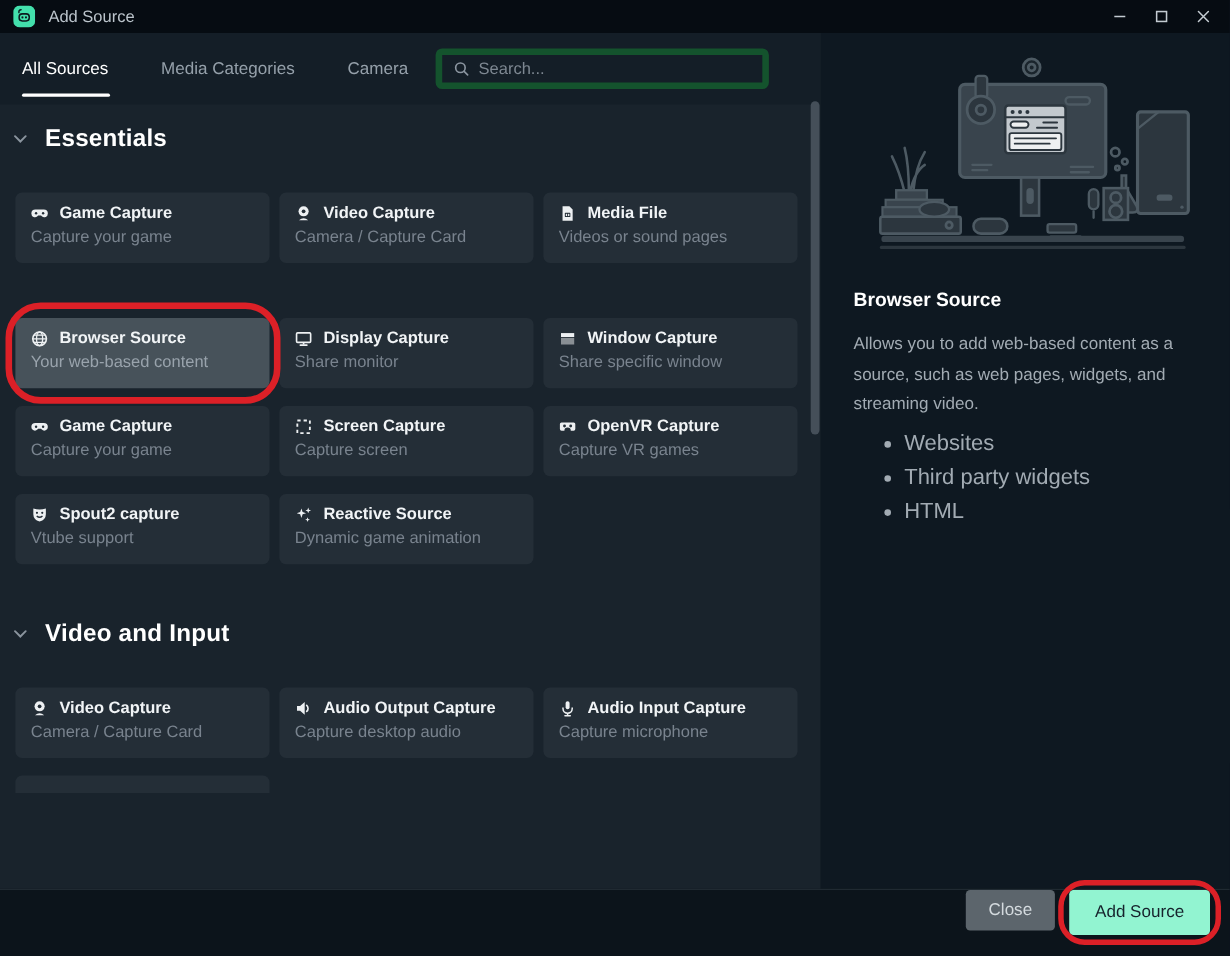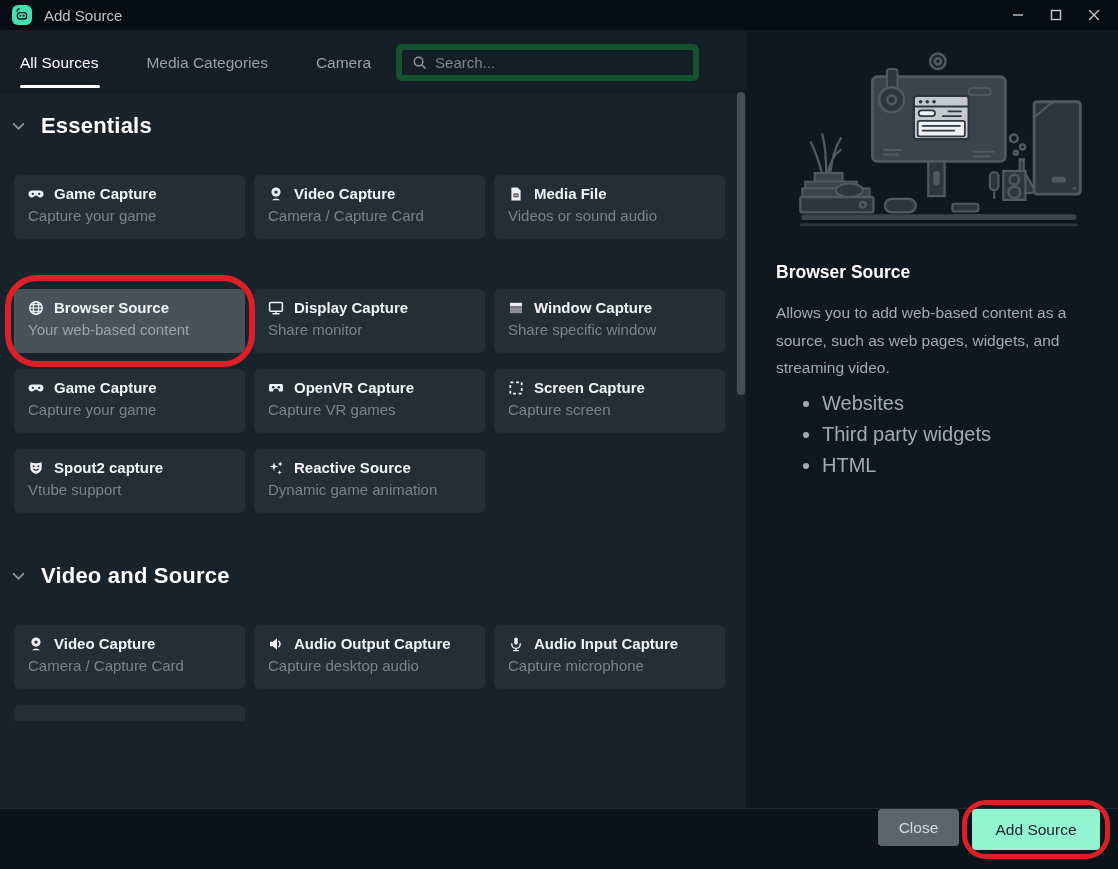--- a/index.html
+++ b/index.html
@@ -170,21 +170,21 @@
                   <span class="tile-icon">
                     <svg viewBox="0 0 16 16">
                       <path d="M3.4 1.4 h6.2 l3 3 v10.2 h-9.2 z" fill="currentColor"></path>
                       <rect x="5.5" y="7.5" width="5" height="3.8" rx="0.5" fill="#242e37"></rect>
                       <rect x="6.4" y="8.4" width="1.2" height="2" fill="currentColor"></rect>
                       <rect x="8.4" y="8.4" width="1.2" height="2" fill="currentColor"></rect>
                     </svg>
                   </span>
                   <span class="tile-title">Media File</span>
                 </div>
-                <div class="tile-desc">Videos or sound audio</div>
+                <div class="tile-desc">Videos or sound pages</div>
               </div>
             </div>
           </div>
           <div class="section">
             <div class="grid">
               <div class="tile selected">
                 <div class="tile-head">
                   <span class="tile-icon">
                     <svg viewBox="0 0 16 16">
                       <circle cx="8" cy="8" r="6.2" fill="none" stroke="currentColor" stroke-width="1.5"></circle>
@@ -234,39 +234,39 @@
                     </svg>
                   </span>
                   <span class="tile-title">Game Capture</span>
                 </div>
                 <div class="tile-desc">Capture your game</div>
               </div>
               <div class="tile">
                 <div class="tile-head">
                   <span class="tile-icon">
                     <svg viewBox="0 0 16 16">
+                      <rect x="2.3" y="2.3" width="11.4" height="11.4" fill="none" stroke="currentColor" stroke-width="1.7" stroke-dasharray="3 2.7"></rect>
+                    </svg>
+                  </span>
+                  <span class="tile-title">Screen Capture</span>
+                </div>
+                <div class="tile-desc">Capture screen</div>
+              </div>
+              <div class="tile">
+                <div class="tile-head">
+                  <span class="tile-icon">
+                    <svg viewBox="0 0 16 16">
                       <path d="M2.5 4 h11 a1.5 1.5 0 0 1 1.5 1.5 v4.5 a1.5 1.5 0 0 1 -1.5 1.5 h-2.6 a2.7 2.7 0 0 0 -5.8 0 h-2.6 a1.5 1.5 0 0 1 -1.5 -1.5 v-4.5 a1.5 1.5 0 0 1 1.5 -1.5 z" fill="currentColor"></path>
                       <circle cx="5.2" cy="7.3" r="1.3" fill="#242e37"></circle>
                       <circle cx="10.8" cy="7.3" r="1.3" fill="#242e37"></circle>
                     </svg>
                   </span>
                   <span class="tile-title">OpenVR Capture</span>
                 </div>
                 <div class="tile-desc">Capture VR games</div>
-              </div>
-              <div class="tile">
-                <div class="tile-head">
-                  <span class="tile-icon">
-                    <svg viewBox="0 0 16 16">
-                      <rect x="2.3" y="2.3" width="11.4" height="11.4" fill="none" stroke="currentColor" stroke-width="1.7" stroke-dasharray="3 2.7"></rect>
-                    </svg>
-                  </span>
-                  <span class="tile-title">Screen Capture</span>
-                </div>
-                <div class="tile-desc">Capture screen</div>
               </div>
               <div class="tile">
                 <div class="tile-head">
                   <span class="tile-icon">
                     <svg viewBox="0 0 16 16">
                       <path d="M2.3 2.2 q5.7 2.1 11.4 0 v5.2 q0 4.9 -5.7 6.7 q-5.7 -1.8 -5.7 -6.7 z" fill="currentColor"></path>
                       <circle cx="5.6" cy="6.2" r="1" fill="#242e37"></circle>
                       <circle cx="10.4" cy="6.2" r="1" fill="#242e37"></circle>
                       <path d="M5.4 9 q2.6 2.4 5.2 0" fill="none" stroke="#242e37" stroke-width="1.2"></path>
                     </svg>
@@ -290,21 +290,21 @@
               </div>
             </div>
           </div>
           <div class="section">
             <h2>
               <span class="chev">
                 <svg viewBox="0 0 12 8" width="13" height="9">
                   <path d="M1.5 1.5 L6 6 L10.5 1.5" fill="none" stroke="currentColor" stroke-width="1.6" stroke-linecap="round"></path>
                 </svg>
               </span>
-              <span>Video and Source</span>
+              <span>Video and Input</span>
             </h2>
             <div class="grid">
               <div class="tile">
                 <div class="tile-head">
                   <span class="tile-icon">
                     <svg viewBox="0 0 16 16">
                       <circle cx="8" cy="6.1" r="4.6" fill="currentColor"></circle>
                       <circle cx="8" cy="6.1" r="1.7" fill="#242e37"></circle>
                       <path d="M3.8 14.2 q4.2 -3.6 8.4 0 z" fill="currentColor"></path>
                     </svg>

